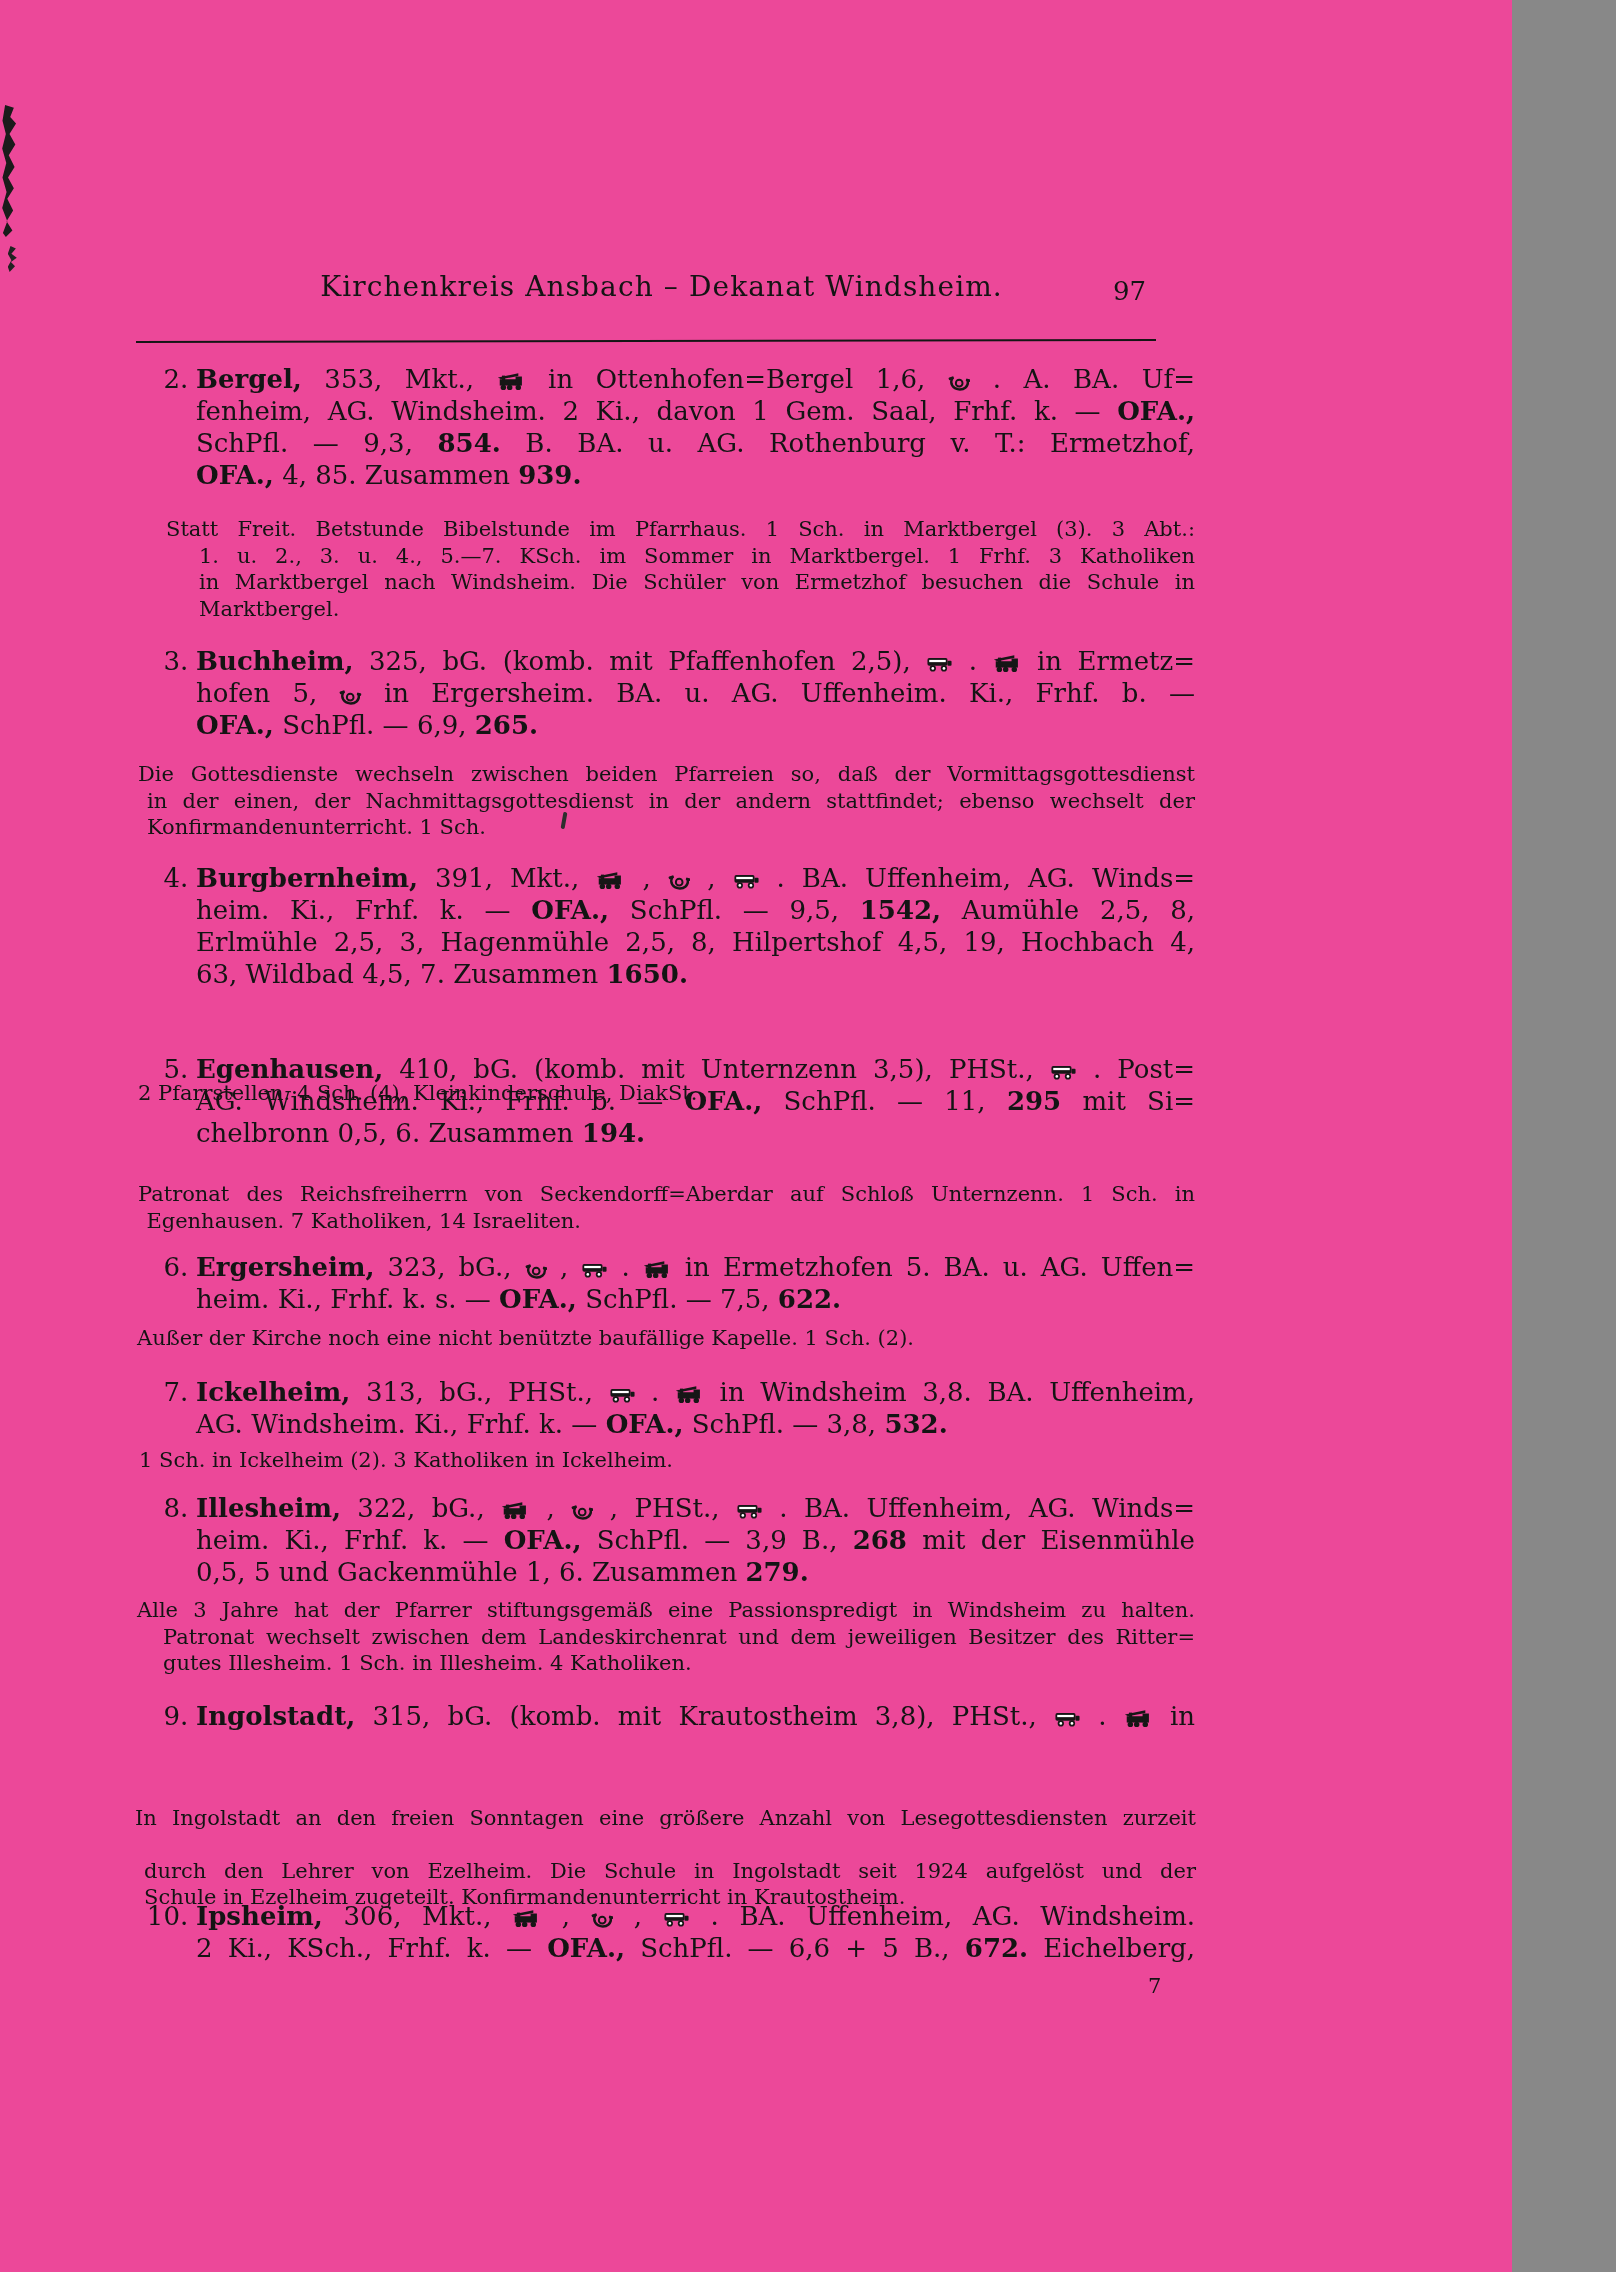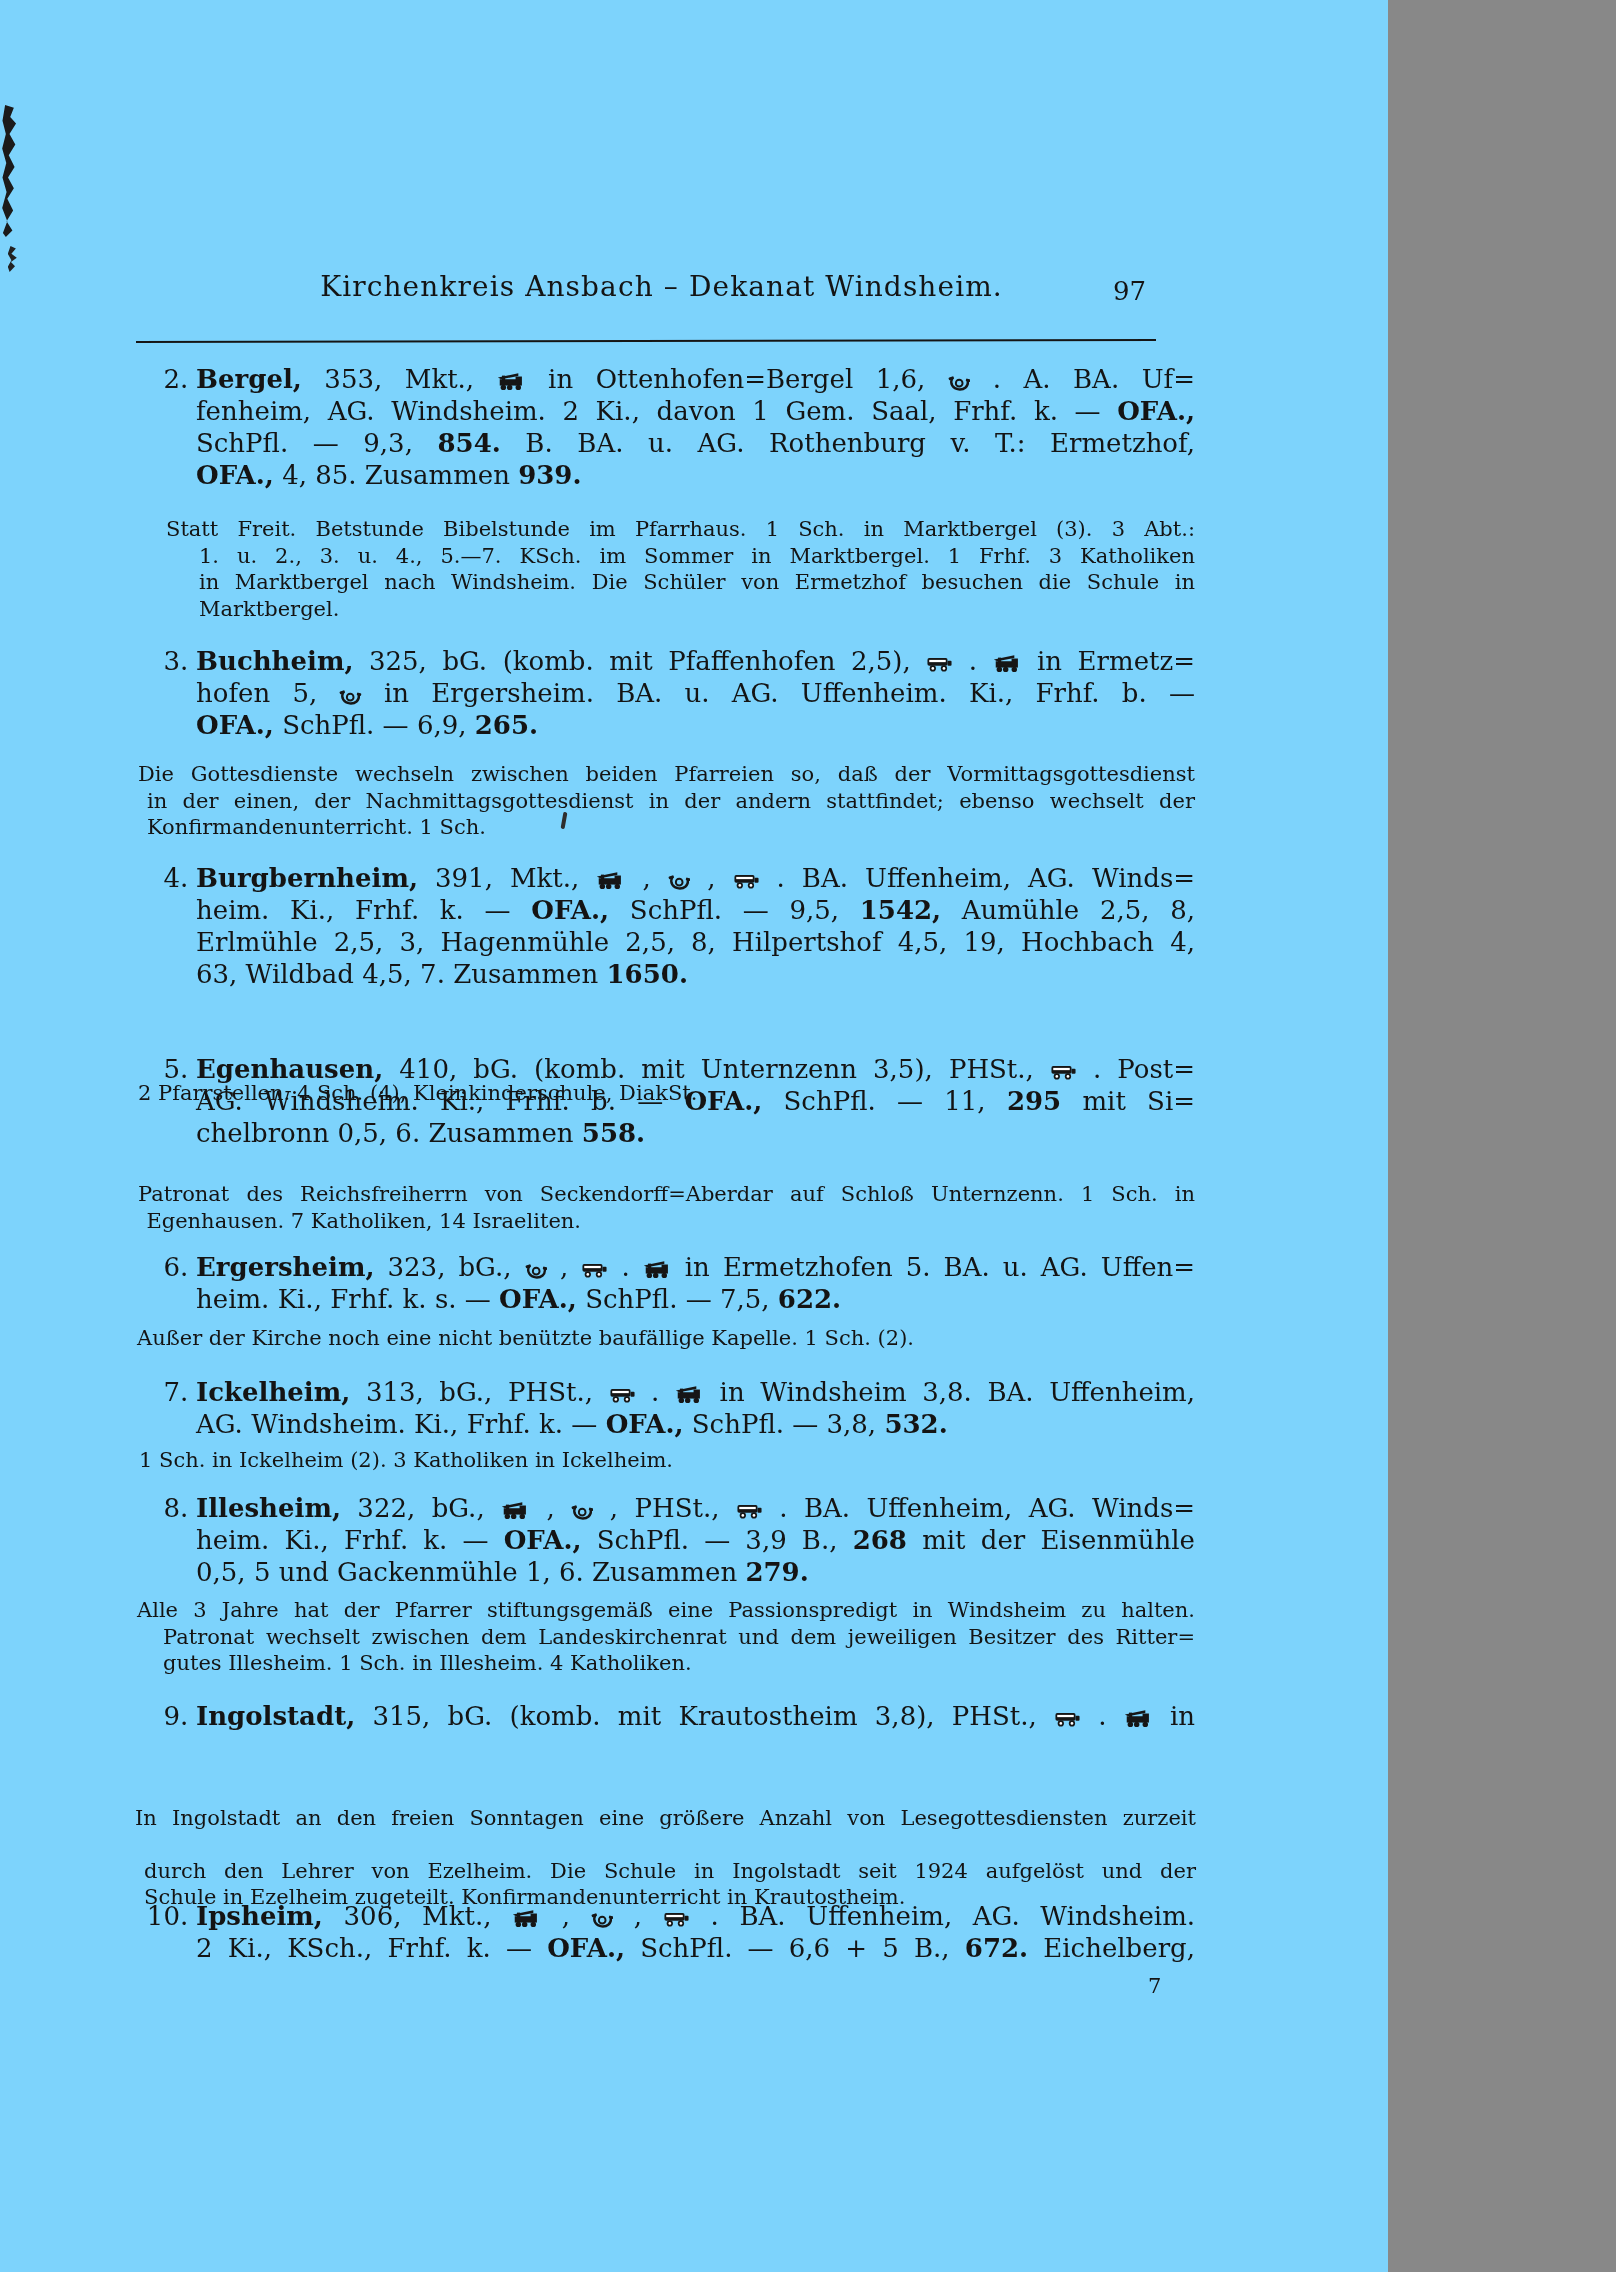--- a/index.html
+++ b/index.html
@@ -1,19 +1,19 @@
 <!DOCTYPE html>
 <html style="font-size:9px"><head>
 <meta charset="utf-8">
 <style>
   html,body{margin:0;padding:0;background:#888;}
   .page{
     position:relative;
-    width:1388px;height:2273px;
-    background:#7dd3fc;
+    width:1512px;height:2273px;
+    background:#ec4899;
     color:#141414;
     font-family:"DejaVu Serif","Liberation Serif",serif;
     overflow:hidden;
   }
   
   .header-title{
     position:absolute;left:146px;top:270px;width:1031px;
     font-size:28px;letter-spacing:1.1px;text-align:center;white-space:nowrap;
   }
   .page-number{
@@ -179,21 +179,21 @@
     <rect x="3" y="7" width="45" height="17" rx="4" fill="#161616"></rect>
     <rect x="48" y="13" width="9" height="11" rx="2" fill="#161616"></rect>
     <rect x="7" y="11" width="37" height="5" fill="#ffffff"></rect>
     <circle cx="15" cy="30" r="7" fill="#161616"></circle>
               <circle cx="15" cy="30" r="3" fill="#ffffff"></circle>
     <circle cx="40" cy="30" r="7" fill="#161616"></circle>
               <circle cx="40" cy="30" r="3" fill="#ffffff"></circle>
   </svg></span>
 <span>. Post=</span></div>
         <div class="line j"><span>AG. Windsheim. Ki., Frhf. b. — </span><b>OFA.,</b><span> SchPfl. — 11, </span><b>295</b><span> mit Si=</span></div>
-        <div class="line"><span>chelbronn 0,5, 6. Zusammen </span><b>558.</b></div>
+        <div class="line"><span>chelbronn 0,5, 6. Zusammen </span><b>194.</b></div>
       </div>
       <div class="entry-note" style="top: 1181px; left: 138px; width: 1057px;">
         <div class="line j"><span>Patronat des Reichsfreiherrn von Seckendorff=Aberdar auf Schloß Unternzenn. 1 Sch. in</span></div>
         <div class="line" style="padding-left: 8.4px;"><span>Egenhausen. 7 Katholiken, 14 Israeliten.</span></div>
       </div>
       <div class="entry-main" style="top: 1251px;">
         <div class="line j"><span class="num">6.</span><b>Ergersheim,</b><span> 323, bG., </span>
   <span class="ic"><svg width="22.4" height="16.3" viewBox="0 0 46 34" xmlns="http://www.w3.org/2000/svg">
     <path d="M8 8 C3 18 10 29 22 30 C34 31 42 24 41 14" fill="none" stroke="#161616" stroke-width="5" stroke-linecap="round"></path>
     <circle cx="23" cy="17" r="7" fill="none" stroke="#161616" stroke-width="4"></circle>

